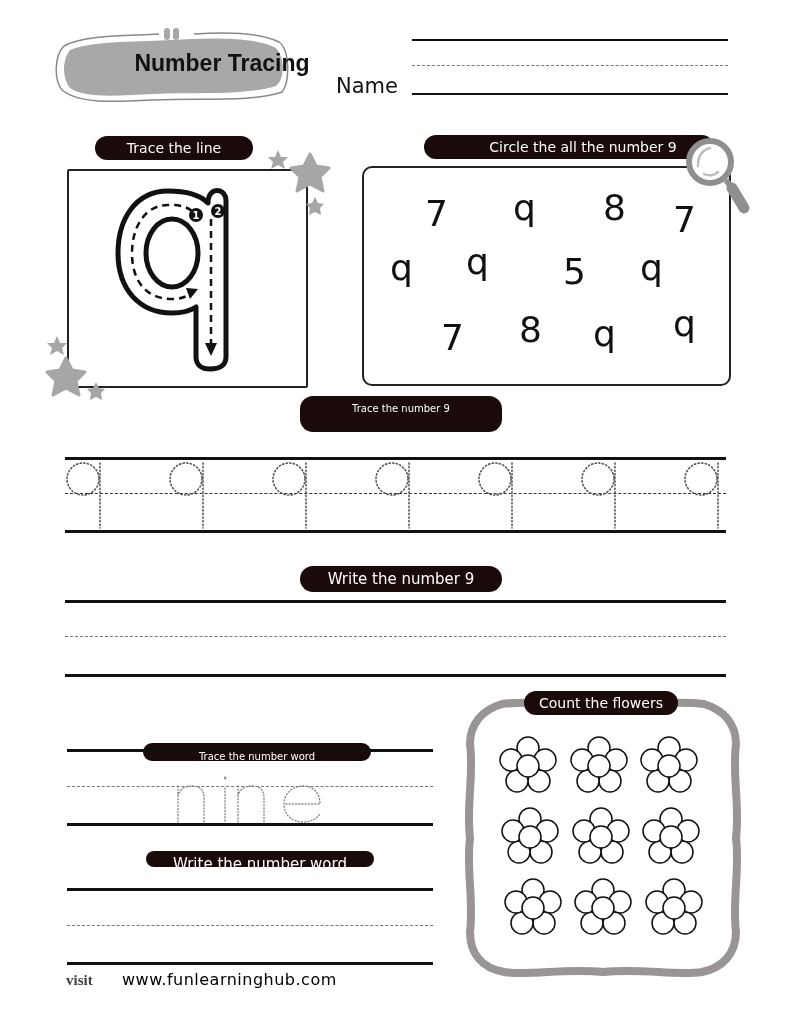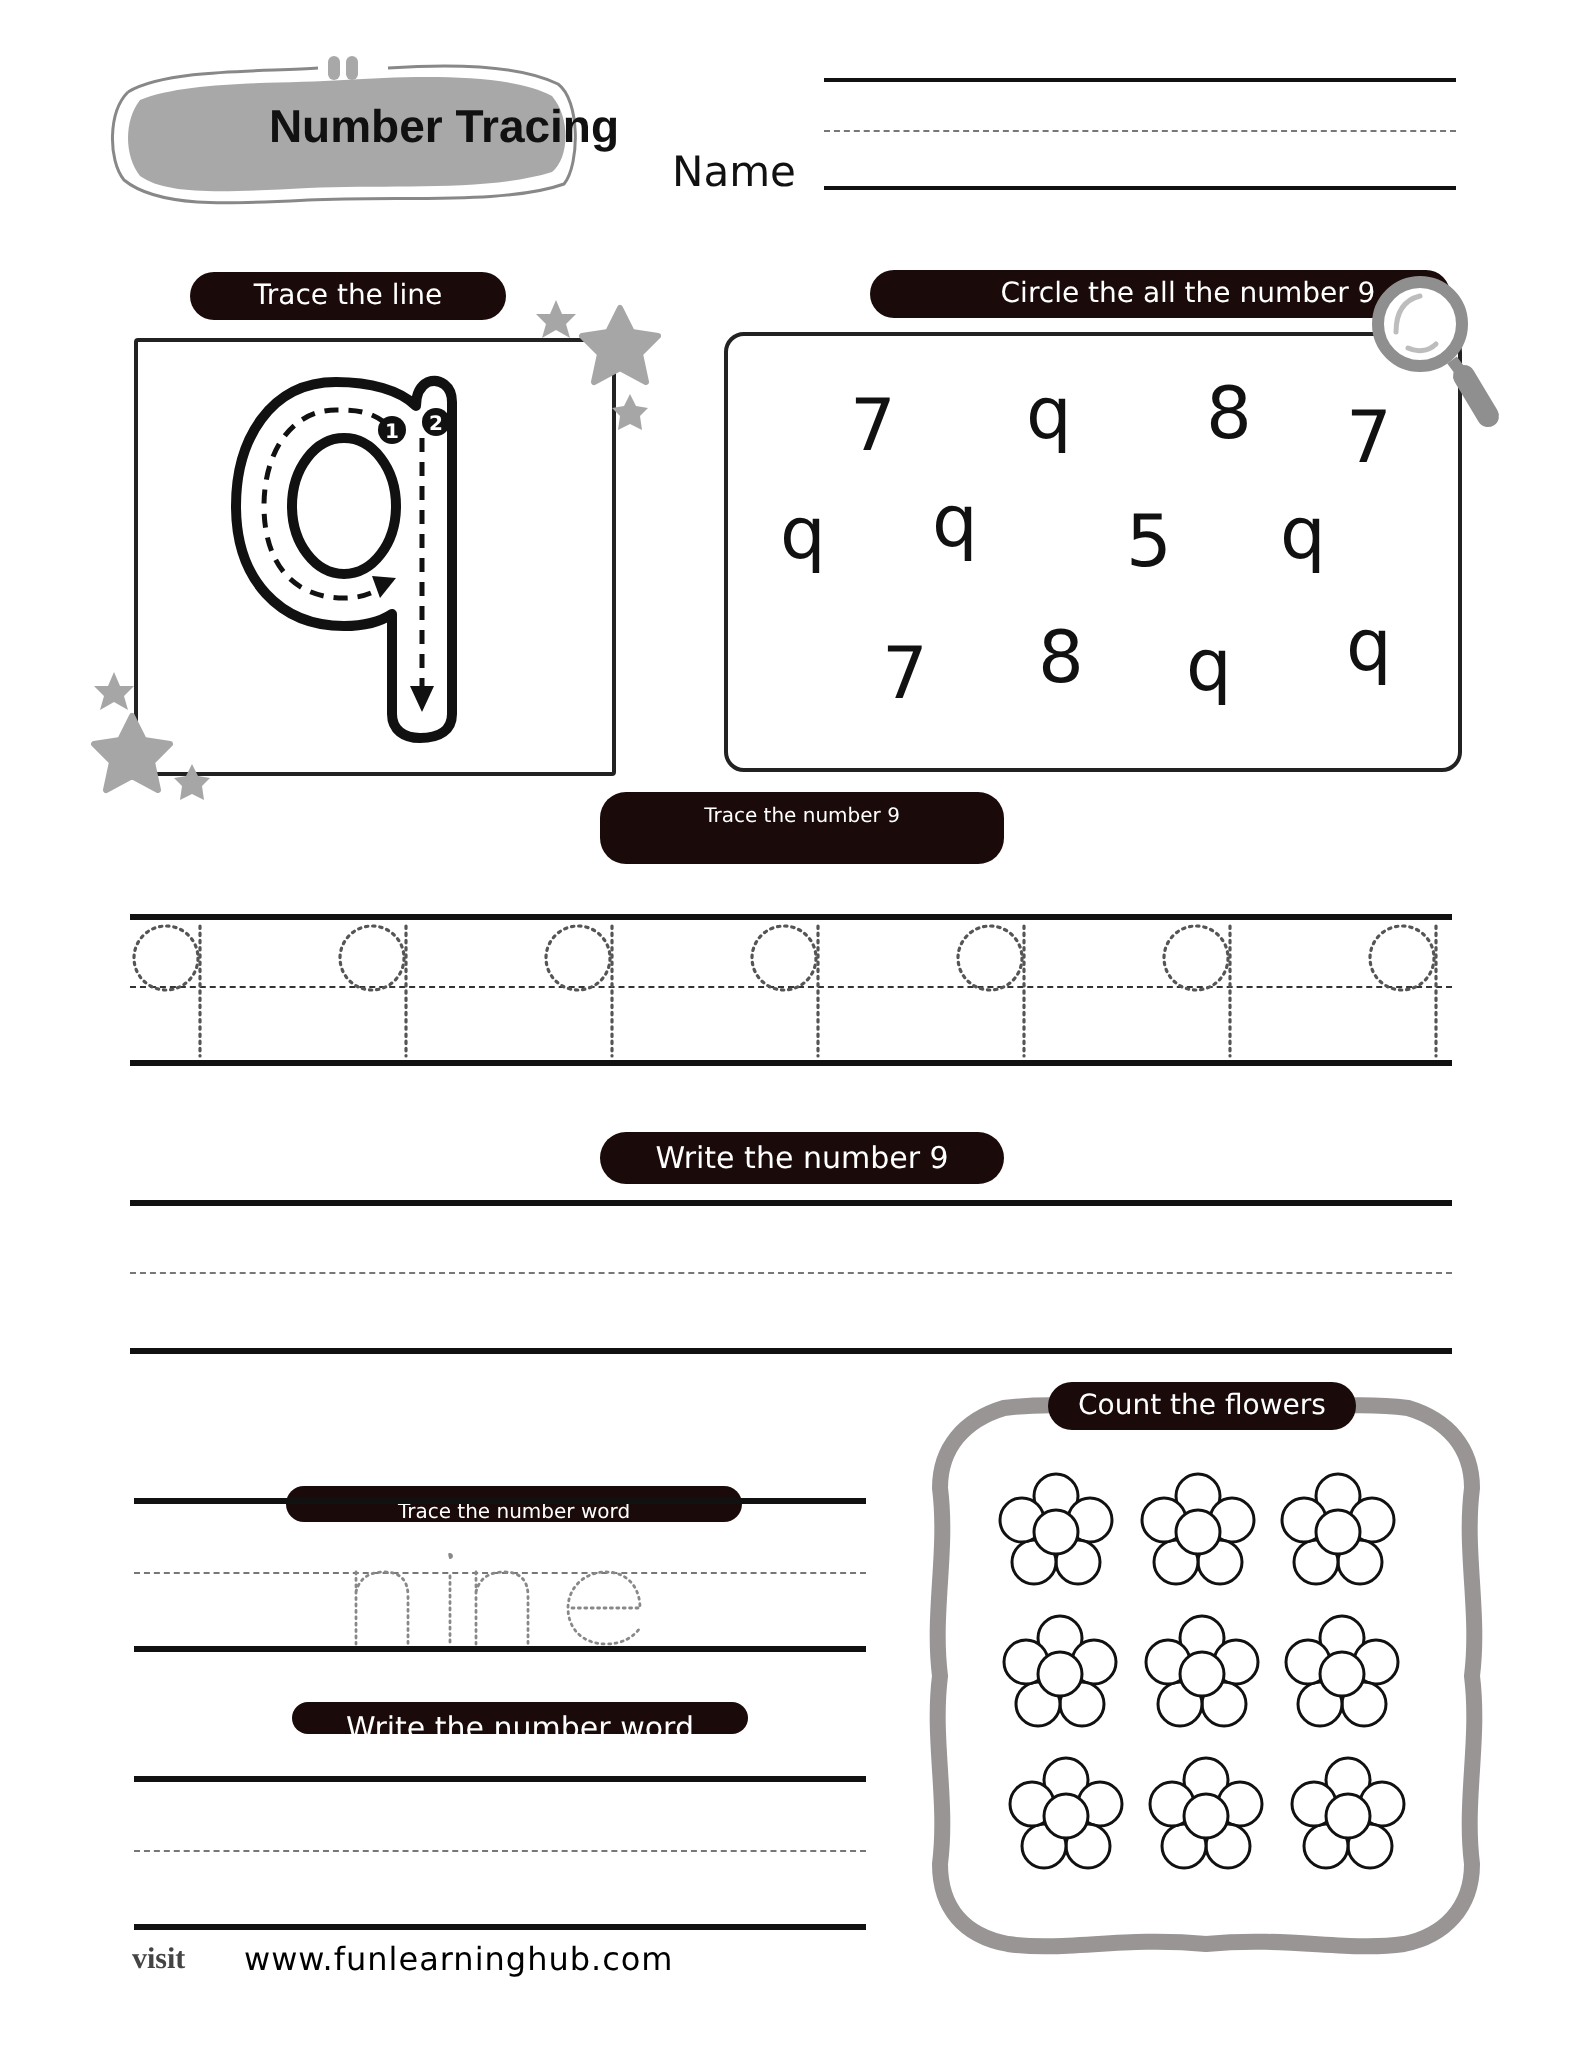--- a/index.html
+++ b/index.html
@@ -75,21 +75,21 @@
   <path d="M10,2 L13,9 L20,9 L15,14 L17,21 L10,17 L3,21 L5,14 L0,9 L7,9 Z" fill="#a6a6a6"></path>
   <path d="M42,6 L48,18 L61,20 L52,29 L55,43 L42,36 L29,43 L32,29 L23,20 L36,18 Z" fill="#a6a6a6" stroke="#a6a6a6" stroke-width="3" stroke-linejoin="round"></path>
   <path d="M47,49 L50,55 L56,56 L52,60 L53,67 L47,64 L41,67 L42,60 L38,56 L44,55 Z" fill="#a6a6a6"></path>
 </svg>
 <svg class="abs" style="left:42px;top:334px;" width="70" height="72" viewBox="0 0 70 72">
   <path d="M15,2 L18,9 L25,9 L20,14 L22,21 L15,17 L8,21 L10,14 L5,9 L12,9 Z" fill="#a6a6a6"></path>
   <path d="M24,24 L30,36 L43,38 L34,47 L37,61 L24,54 L11,61 L14,47 L5,38 L18,36 Z" fill="#a6a6a6" stroke="#a6a6a6" stroke-width="3" stroke-linejoin="round"></path>
   <path d="M54,48 L57,54 L63,55 L59,59 L60,66 L54,63 L48,66 L49,59 L45,55 L51,54 Z" fill="#a6a6a6"></path>
 </svg>
 
-<div class="pill" style="left:435px;top:135px;width:262px;padding-left:28px;">Circle the all the number 9</div>
+<div class="pill" style="left:424px;top:135px;width:262px;padding-left:28px;">Circle the all the number 9</div>
 <div class="box" style="left:362px;top:166px;width:365px;height:216px;border-radius:10px;"></div>
 
 <div class="digit" style="left:425px;top:196px;">7</div>
 <div class="digit" style="left:513px;top:190px;font-family:'DejaVu Sans',sans-serif;">q</div>
 <div class="digit" style="left:603px;top:190px;">8</div>
 <div class="digit" style="left:673px;top:202px;">7</div>
 <div class="digit" style="left:390px;top:250px;">q</div>
 <div class="digit" style="left:466px;top:244px;">q</div>
 <div class="digit" style="left:563px;top:254px;">5</div>
 <div class="digit" style="left:640px;top:250px;">q</div>

